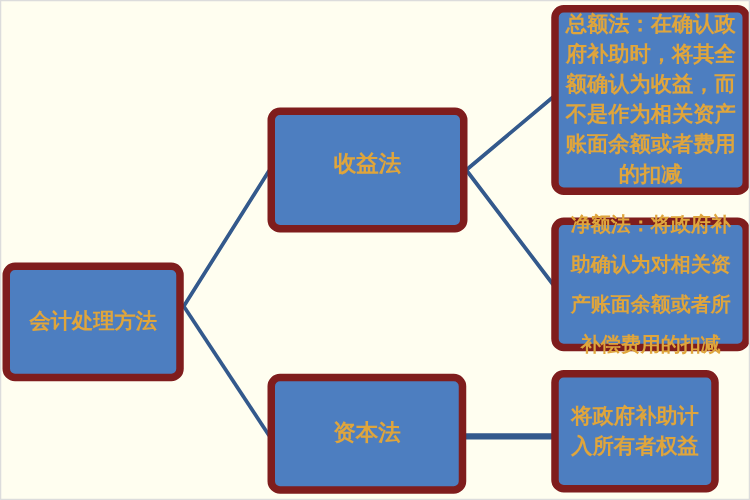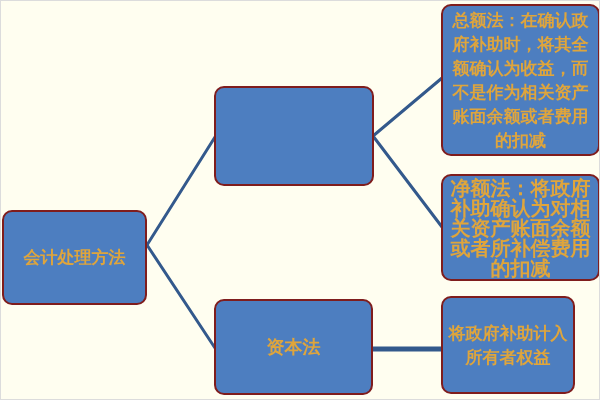--- a/index.html
+++ b/index.html
@@ -15,60 +15,61 @@
     box-sizing:border-box;
     overflow:hidden;
   }
   .connectors{
     position:absolute;left:0;top:0;width:600px;height:400px;
   }
   .node{
     position:absolute;
     box-sizing:border-box;
     background:#4d7ec0;
-    border:2px solid #7f1d1d;
+    border:6px solid #7f1d1d;
     border-radius:10px;
     color:#dfa53c;
     font-weight:bold;
     display:flex;
     flex-direction:column;
     align-items:center;
     justify-content:center;
     text-align:center;
     padding:4px 5px;
     line-height:1.32;
   }
   .node .title{display:block;}
   .node .body{display:block;}
   #root-node{left:1px;top:209px;width:145px;height:95px;font-size:17px;}
   #income-node{left:213px;top:85px;width:160px;height:100px;font-size:17px;}
   #income-node .title{margin-bottom:9px;font-size:18px;}
   #capital-node{left:213px;top:298px;width:159px;height:96px;font-size:18px;}
   #gross-node{left:440px;top:3px;width:159px;height:152px;font-size:17px;line-height:24px;}
-  #net-node{left:440px;top:173px;width:159px;height:107px;font-size:20px;line-height:20px;}
+  #net-node{left:440px;top:173px;width:159px;height:107px;font-size:16px;line-height:32px;}
   #equity-node{left:440px;top:295px;width:134px;height:98px;font-size:17px;line-height:24px;}
 </style>
 </head>
 <body>
 
 <div class="canvas">
 
   <svg class="connectors" viewBox="0 0 600 400" xmlns="http://www.w3.org/2000/svg">
     <line x1="146" y1="244" x2="214" y2="136" stroke="#33598c" stroke-width="3" stroke-linecap="round"></line>
     <line x1="146" y1="244" x2="214" y2="347" stroke="#33598c" stroke-width="3" stroke-linecap="round"></line>
     <line x1="372" y1="135" x2="441" y2="77" stroke="#33598c" stroke-width="3" stroke-linecap="round"></line>
     <line x1="372" y1="135" x2="441" y2="226" stroke="#33598c" stroke-width="3" stroke-linecap="round"></line>
     <line x1="371" y1="348" x2="441" y2="348" stroke="#33598c" stroke-width="5"></line>
   </svg>
 
   <div class="node" id="root-node">
     <span class="title">会计处理方法</span>
   </div>
 
   <div class="node" id="income-node">
+    <span class="title">收益法</span>
   </div>
 
   <div class="node" id="capital-node">
     <span class="title">资本法</span>
   </div>
 
   <div class="node" id="gross-node">
     <span class="body">总额法：在确认政府补助时，将其全额确认为收益，而不是作为相关资产账面余额或者费用的扣减</span>
   </div>
 

